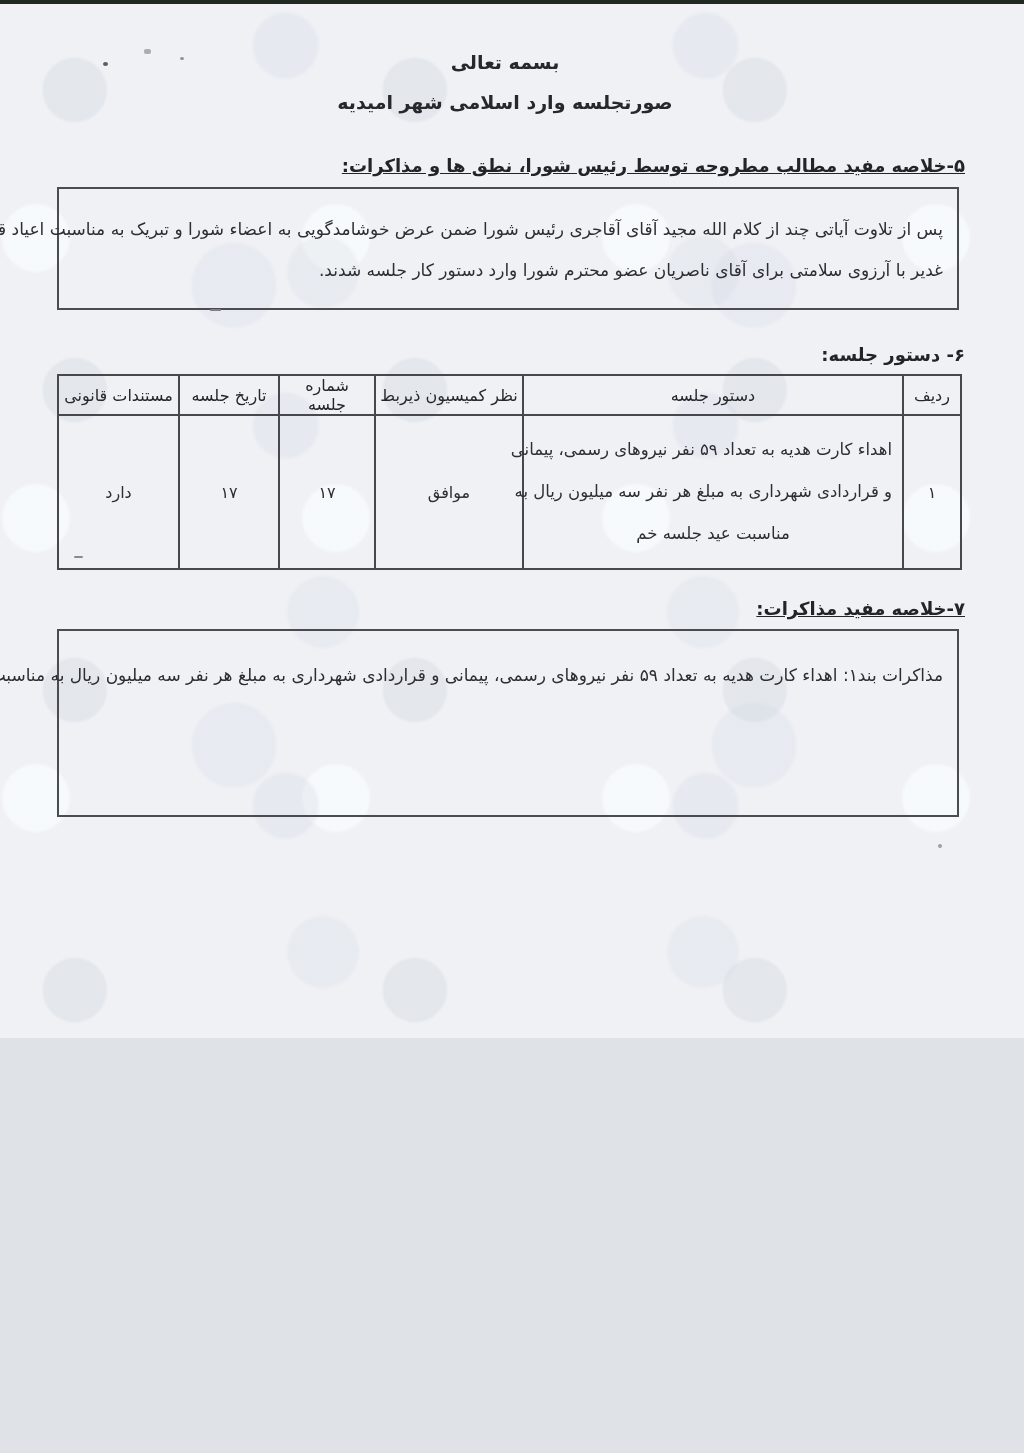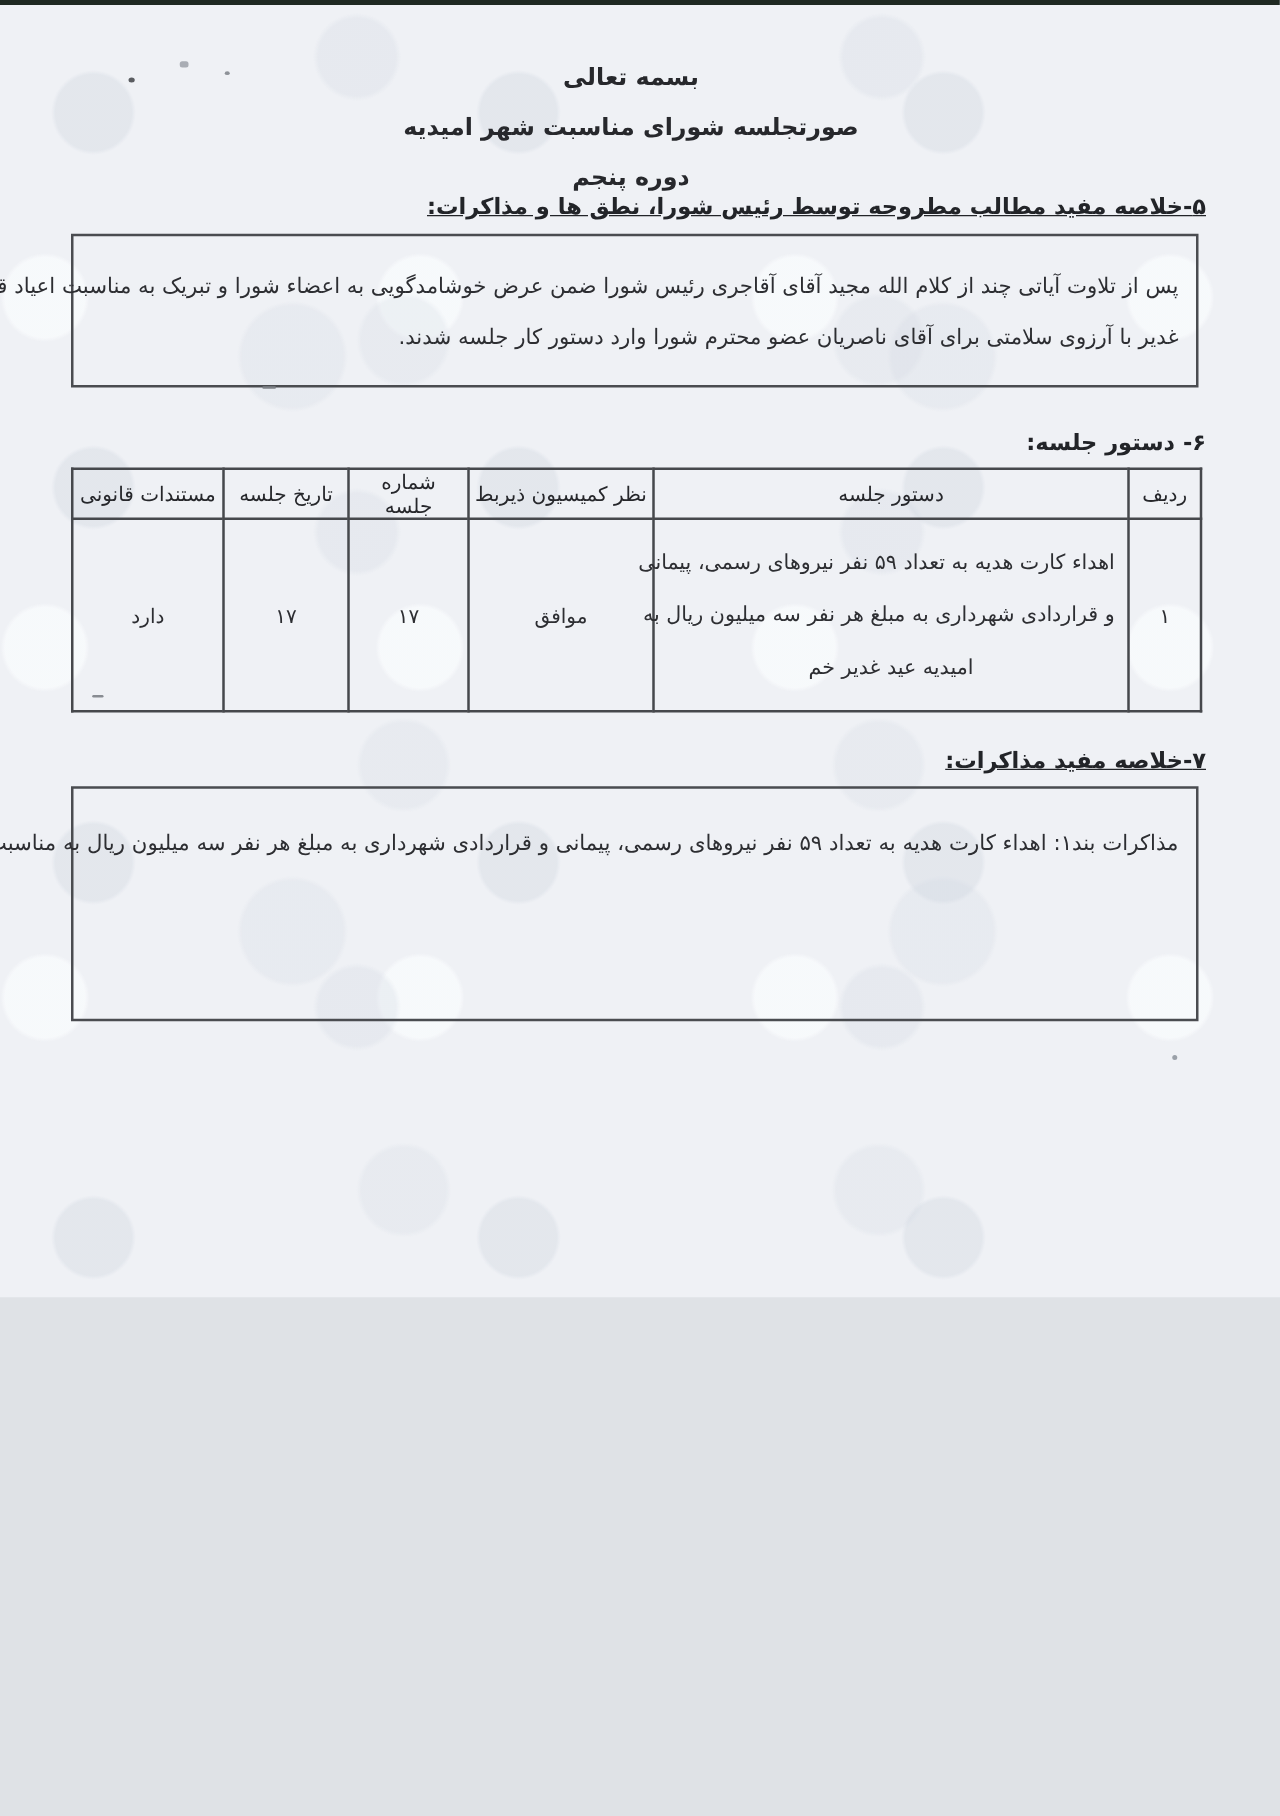--- a/index.html
+++ b/index.html
@@ -115,22 +115,21 @@
 </style>
 </head>
 <body>
 
 <div class="page">
 
   <div class="scan-edge-top"></div>
 
   <div class="header-block">
     <div class="header-line">بسمه تعالی</div>
-    <div class="header-line">صورتجلسه شورای مناسبت شهر امیدیه</div>
-    <div class="header-line">دوره پنجم</div>
+    <div class="header-line">صورتجلسه وارد اسلامی شهر امیدیه</div>
   </div>
 
   <div class="section-heading" id="heading-5">۵-خلاصه مفید مطالب مطروحه توسط رئیس شورا، نطق ها و مذاکرات:</div>
   <div class="text-box" id="box-section5">
     <div class="box-line">پس از تلاوت آیاتی چند از کلام الله مجید آقای آقاجری رئیس شورا ضمن عرض خوشامدگویی به اعضاء شورا و تبریک به مناسبت اعیاد قربان و</div>
     <div class="box-line">غدیر با آرزوی سلامتی برای آقای ناصریان عضو محترم شورا وارد دستور کار جلسه شدند.</div>
   </div>
 
   <div class="section-heading" id="heading-6">۶- دستور جلسه:</div>
 
@@ -152,21 +151,21 @@
         <th>تاریخ جلسه</th>
         <th>مستندات قانونی</th>
       </tr>
     </thead>
     <tbody>
       <tr>
         <td>۱</td>
         <td>
           <div class="agenda-cell-line">اهداء کارت هدیه به تعداد ۵۹ نفر نیروهای رسمی، پیمانی</div>
           <div class="agenda-cell-line">و قراردادی شهرداری به مبلغ هر نفر سه میلیون ریال به</div>
-          <div class="agenda-cell-line">امیدیه عید غدیر خم</div>
+          <div class="agenda-cell-line">مناسبت عید جلسه خم</div>
         </td>
         <td>موافق</td>
         <td>۱۷</td>
         <td>۱۷</td>
         <td>دارد</td>
       </tr>
     </tbody>
   </table>
 
   <div class="section-heading" id="heading-7">۷-خلاصه مفید مذاکرات:</div>

